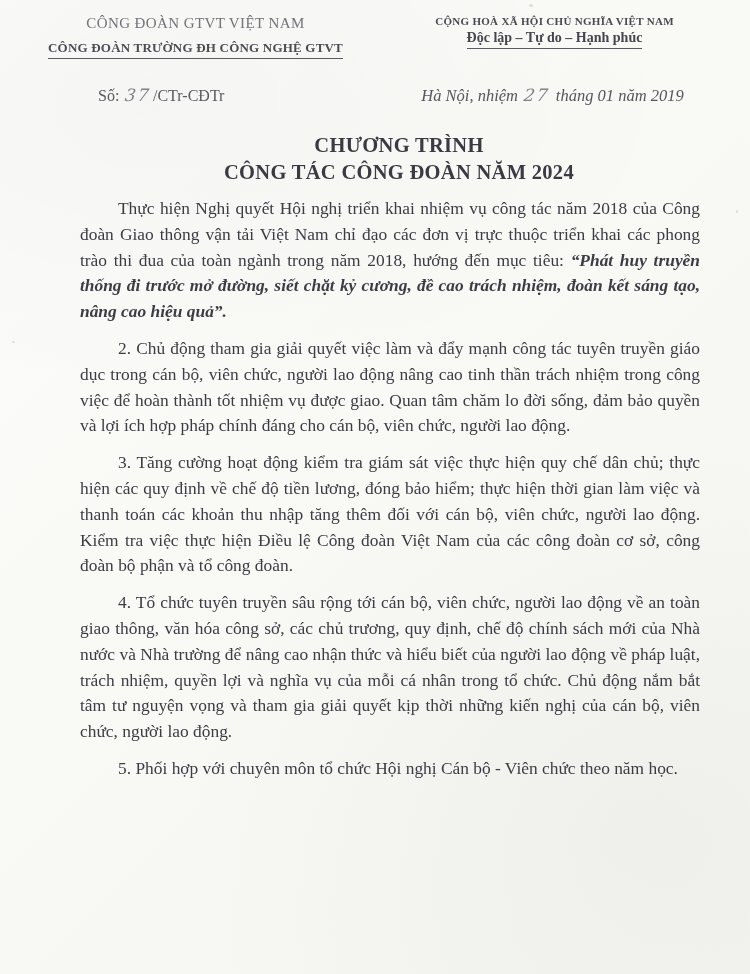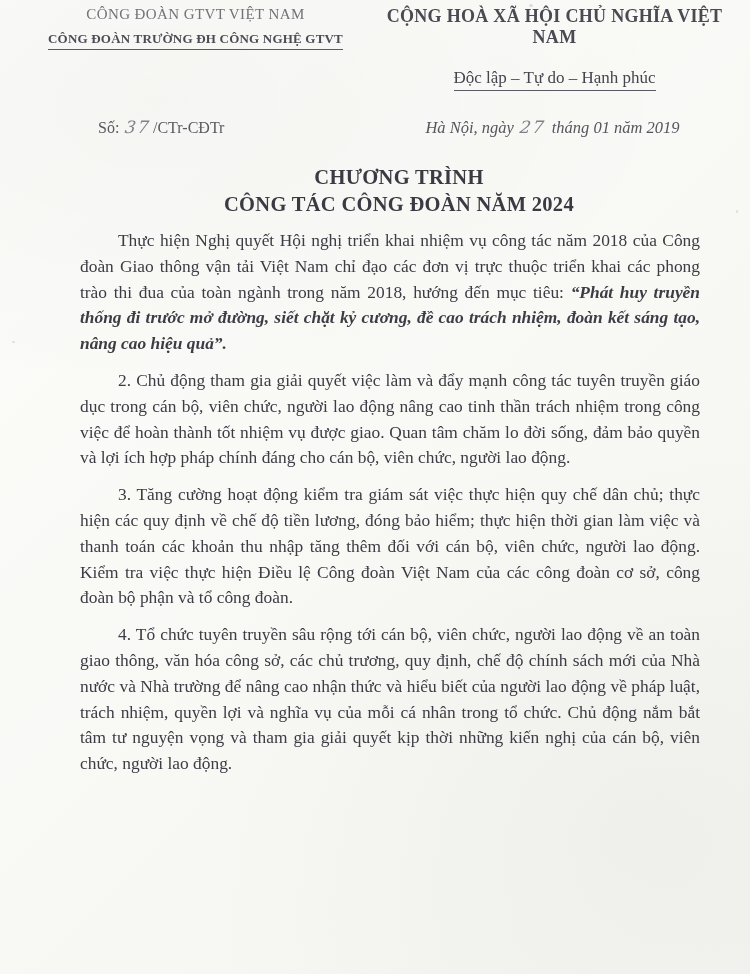--- a/index.html
+++ b/index.html
@@ -15,21 +15,21 @@
     color: #3c3c44;
     background:
       radial-gradient(ellipse 900px 500px at 20% 10%, rgba(0,0,0,0.025), rgba(0,0,0,0) 60%),
       radial-gradient(ellipse 700px 600px at 85% 85%, rgba(120,120,115,0.05), rgba(0,0,0,0) 65%),
       linear-gradient(135deg, #fcfcfa 0%, #f8f8f5 55%, #f4f4f1 100%);
   }
 
   
   .hdr {
     display: flex;
-    padding: 6px 14px 0 18px;
+    padding: 15px 14px 0 18px;
   }
   .hdr-left {
     width: 355px;
     text-align: center;
   }
   .hdr-right {
     flex: 1;
     text-align: center;
   }
   .org-parent {
@@ -44,29 +44,29 @@
     font-weight: 700;
     color: #4c4c55;
     letter-spacing: 0.2px;
   }
   .org-name .u, .motto .u {
     display: inline-block;
     border-bottom: 1.6px solid #5a5a62;
     padding-bottom: 2px;
   }
   .national {
-    font-size: 18px;
+    font-size: 11px;
     font-weight: 700;
     color: #4a4a53;
     letter-spacing: 0.3px;
   }
   .motto {
-    margin-top: 20px;
-    font-size: 17px;
-    font-weight: 400;
+    margin-top: 3px;
+    font-size: 14px;
+    font-weight: 700;
     color: #45454e;
   }
 
   
   .meta-row {
     display: flex;
     margin-top: 26px;
   }
   .doc-number {
     width: 355px;
@@ -145,21 +145,21 @@
       </div>
     </div>
   </div>
 
   <div class="meta-row">
     <div class="doc-number">
       <span>Số:</span>
       <span class="handwritten">37</span><span>/CTr-CĐTr</span>
     </div>
     <div class="date-line">
-      <span>Hà Nội, ngày</span>
+      <span>Hà Nội, nhiệm</span>
       <span class="handwritten">27</span>
       <span>tháng 01 năm 2019</span>
     </div>
   </div>
 
   <div class="title">
     <div>CHƯƠNG TRÌNH</div>
     <div>CÔNG TÁC CÔNG ĐOÀN NĂM 2024</div>
   </div>
 
@@ -167,19 +167,20 @@
     <p class="para"><span>Thực hiện Nghị quyết Hội nghị triển khai nhiệm vụ công tác năm 2018 của Công đoàn Giao thông vận tải Việt Nam chỉ đạo các đơn vị trực thuộc triển khai các phong trào thi đua của toàn ngành trong năm 2018, hướng đến mục tiêu: </span><span class="quote">“Phát huy truyền thống đi trước mở đường, siết chặt kỷ cương, đề cao trách nhiệm, đoàn kết sáng tạo, nâng cao hiệu quả”.</span></p>
 
 
 
     <p class="para">2. Chủ động tham gia giải quyết việc làm và đẩy mạnh công tác tuyên truyền giáo dục trong cán bộ, viên chức, người lao động nâng cao tinh thần trách nhiệm trong công việc để hoàn thành tốt nhiệm vụ được giao. Quan tâm chăm lo đời sống, đảm bảo quyền và lợi ích hợp pháp chính đáng cho cán bộ, viên chức, người lao động.</p>
 
     <p class="para">3. Tăng cường hoạt động kiểm tra giám sát việc thực hiện quy chế dân chủ; thực hiện các quy định về chế độ tiền lương, đóng bảo hiểm; thực hiện thời gian làm việc và thanh toán các khoản thu nhập tăng thêm đối với cán bộ, viên chức, người lao động. Kiểm tra việc thực hiện Điều lệ Công đoàn Việt Nam của các công đoàn cơ sở, công đoàn bộ phận và tổ công đoàn.</p>
 
     <p class="para">4. Tổ chức tuyên truyền sâu rộng tới cán bộ, viên chức, người lao động về an toàn giao thông, văn hóa công sở, các chủ trương, quy định, chế độ chính sách mới của Nhà nước và Nhà trường để nâng cao nhận thức và hiểu biết của người lao động về pháp luật, trách nhiệm, quyền lợi và nghĩa vụ của mỗi cá nhân trong tổ chức. Chủ động nắm bắt tâm tư nguyện vọng và tham gia giải quyết kịp thời những kiến nghị của cán bộ, viên chức, người lao động.</p>
 
+    <p class="para">5. Phối hợp với chuyên môn tổ chức Hội nghị Cán bộ - Viên chức theo năm học.</p>
   </div>
 
   <div class="speck" style="left:529px; top:4px; width:4px; height:3px;"></div>
   <div class="speck" style="left:12px; top:341px; width:3px; height:2px;"></div>
   <div class="speck" style="left:736px; top:210px; width:2px; height:3px;"></div>
 
 </div>
 
 </body></html>

